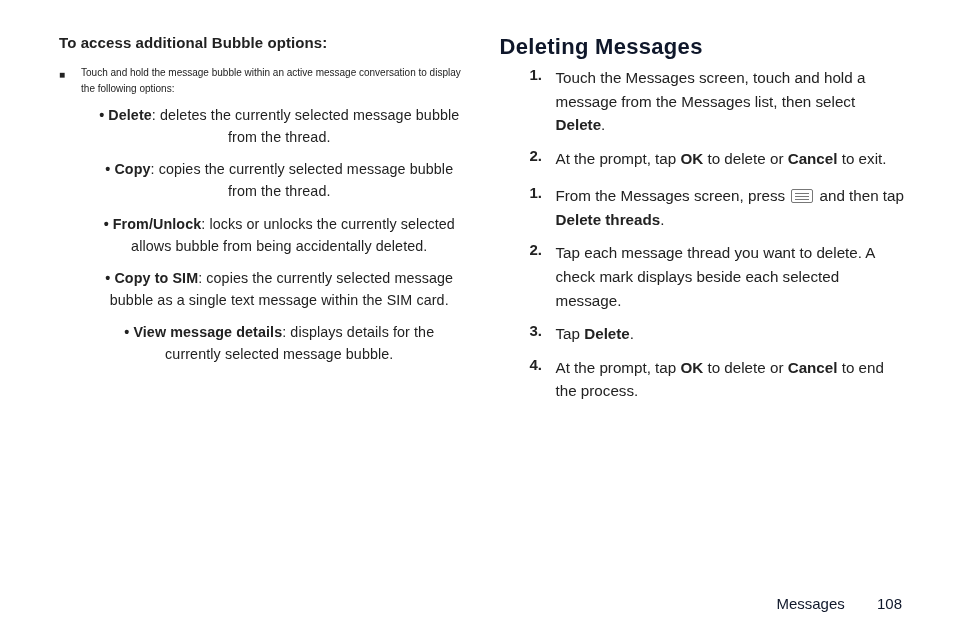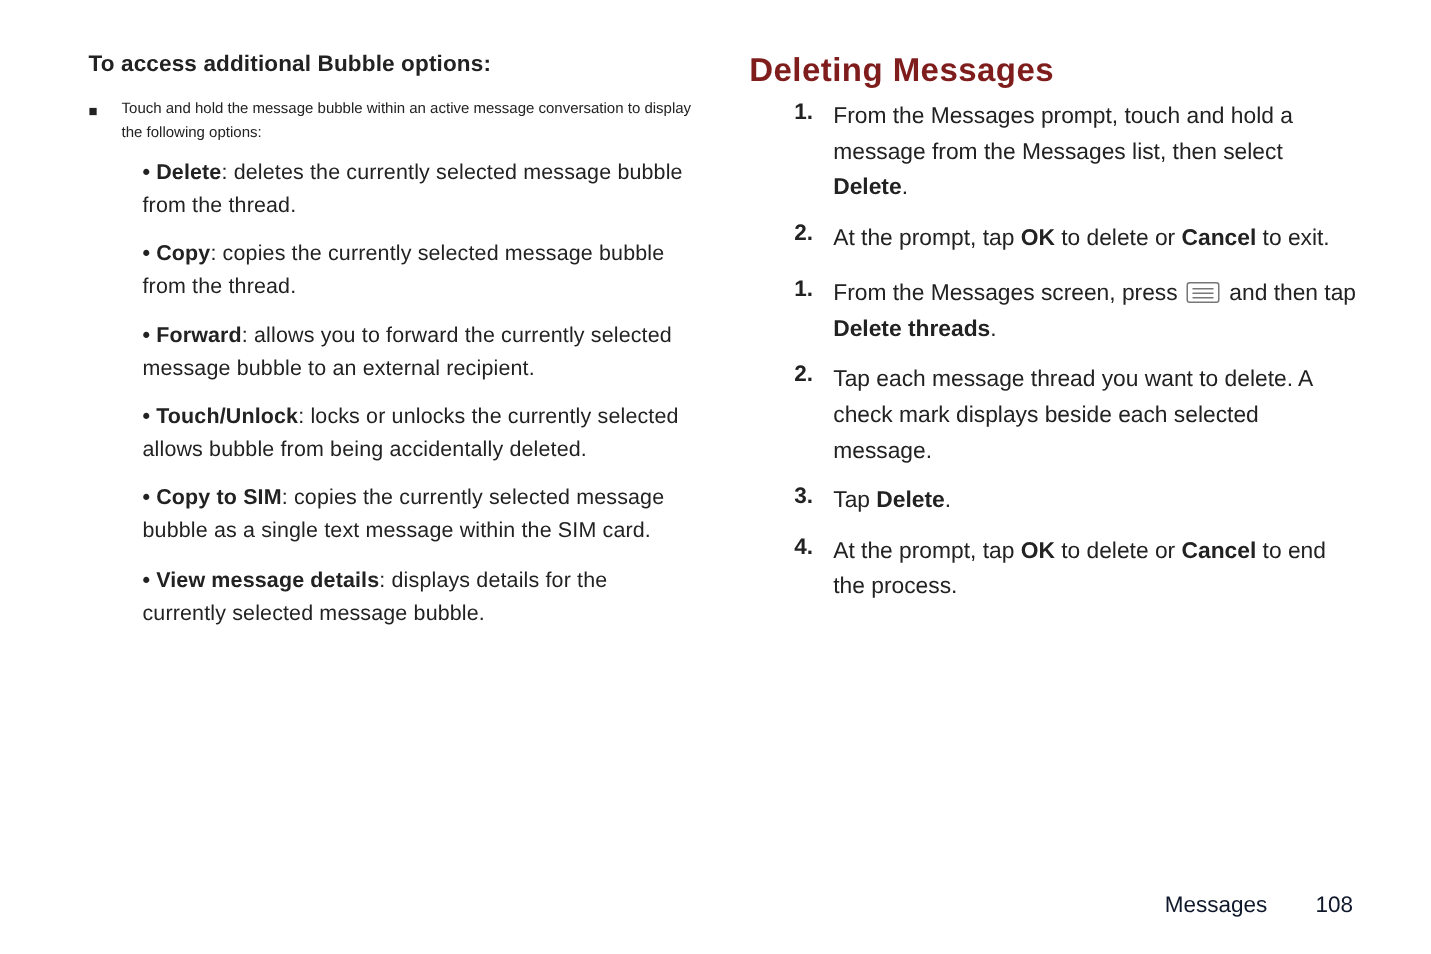--- a/index.html
+++ b/index.html
@@ -5,25 +5,25 @@
   * { margin: 0; padding: 0; box-sizing: border-box; }
   html, body { width: 954px; height: 636px; background: #fff; font-family: Arial, Helvetica, sans-serif; color: #222; }
   .page { display: flex; width: 100%; height: 100%; padding: 34px 44px 20px 53px; position: relative; }
   .col { flex: 1; padding: 0 6px; }
   .col-left { padding-right: 18px; }
   .col-right { padding-left: 18px; }
   .heading-bold { font-weight: bold; font-size: 15px; margin-bottom: 14px; letter-spacing: 0.1px; }
   .bullet-row { display: flex; margin-bottom: 8px; }
   .sq { font-size: 10px; margin-right: 16px; margin-top: 4px; }
   .main-text { font-size: 10px; line-height: 1.55; }
-  .sub-list { margin-left: 36px; margin-top: 6px; }
+  .sub-list { margin-left: 36px; margin-top: 6px; text-align: center; }
   .sub-item { font-size: 14.3px; line-height: 1.55; margin-bottom: 10px; font-stretch: condensed; letter-spacing: 0.1px; }
   .sub-item .dot { font-weight: bold; margin-right: 4px; }
   .tight .b { font-weight: bold; }
-  .h2 { color: #7f1d1d; font-weight: bold; font-size: 22px; margin-bottom: 6px; letter-spacing: 0.3px; }
+  .h2 { color: #0f172a; font-weight: bold; font-size: 22px; margin-bottom: 6px; letter-spacing: 0.3px; }
   .h3 { color: #2e5cc5; font-weight: bold; font-style: italic; font-size: 17.5px; margin-bottom: 10px; }
   .ol { margin-left: 30px; }
   .ol-item { display: flex; margin-bottom: 10px; }
   .num { font-weight: bold; font-size: 15px; min-width: 26px; }
   .step { font-size: 15.2px; line-height: 1.55; }
   .step .b { font-weight: bold; }
   .menu-icon { display: inline-block; width: 22px; height: 14px; border: 1px solid #777; border-radius: 2px; position: relative; vertical-align: -2px; margin: 0 2px; }
   .menu-icon::before { content: ""; position: absolute; left: 3px; right: 3px; top: 3px; height: 1px; background: #777; box-shadow: 0 3px 0 #777, 0 6px 0 #777; }
   .footer { position: absolute; bottom: 24px; right: 52px; font-size: 15px; color: #0f172a; }
   .footer .pn { margin-left: 28px; font-size: 15px; }
@@ -36,35 +36,34 @@
 
   <div class="col col-left">
     <div class="heading-bold">To access additional Bubble options:</div>
     <div class="bullet-row">
       <div class="sq">■</div>
       <div class="main-text">Touch and hold the message bubble within an active message conversation to display the following options:</div>
     </div>
     <div class="sub-list">
       <div class="sub-item tight"><span class="dot">•</span><span class="b">Delete</span><span>: deletes the currently selected message bubble from the thread.</span></div>
       <div class="sub-item tight"><span class="dot">•</span><span class="b">Copy</span><span>: copies the currently selected message bubble from the thread.</span></div>
-      <div class="sub-item tight"><span class="dot">•</span><span class="b">Forward</span><span>: allows you to forward the currently selected message bubble to an external recipient.</span></div>
-      <div class="sub-item tight"><span class="dot">•</span><span class="b">Touch/Unlock</span><span>: locks or unlocks the currently selected allows bubble from being accidentally deleted.</span></div>
+      <div class="sub-item tight"><span class="dot">•</span><span class="b">From/Unlock</span><span>: locks or unlocks the currently selected allows bubble from being accidentally deleted.</span></div>
       <div class="sub-item tight"><span class="dot">•</span><span class="b">Copy to SIM</span><span>: copies the currently selected message bubble as a single text message within the SIM card.</span></div>
       <div class="sub-item tight"><span class="dot">•</span><span class="b">View message details</span><span>: displays details for the currently selected message bubble.</span></div>
     </div>
   </div>
 
   <div class="col col-right">
     <div class="h2">Deleting Messages</div>
 
     <div class="block">
       <div class="ol">
         <div class="ol-item">
           <div class="num">1.</div>
-          <div class="step"><span>From the Messages prompt, touch and hold a message from the Messages list, then select </span><span class="b">Delete</span><span>.</span></div>
+          <div class="step"><span>Touch the Messages screen, touch and hold a message from the Messages list, then select </span><span class="b">Delete</span><span>.</span></div>
         </div>
         <div class="ol-item">
           <div class="num">2.</div>
           <div class="step"><span>At the prompt, tap </span><span class="b">OK</span><span> to delete or </span><span class="b">Cancel</span><span> to exit.</span></div>
         </div>
       </div>
     </div>
 
     <div class="block">
       <div class="ol">

